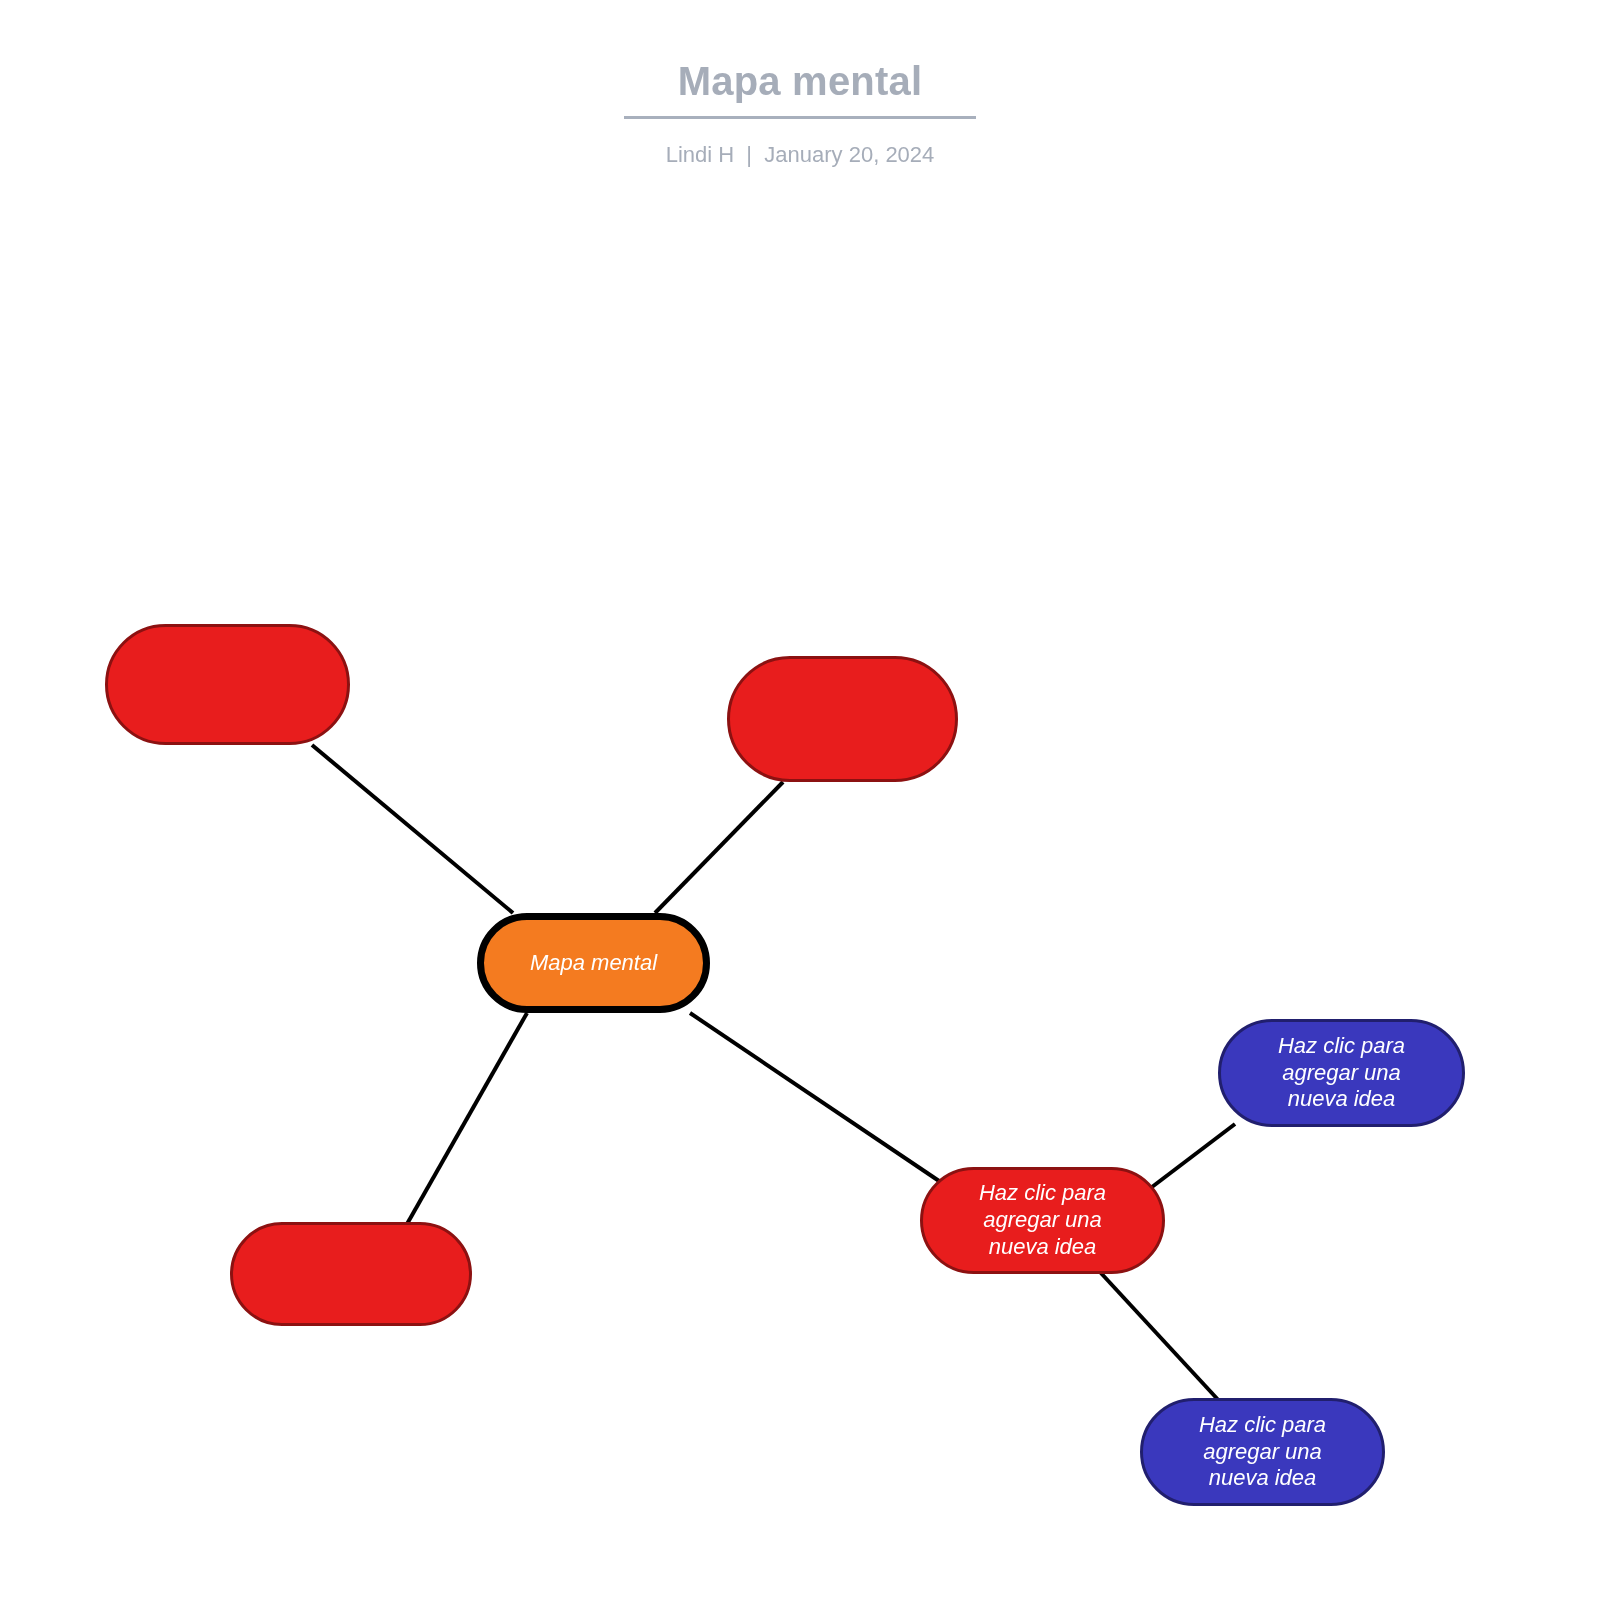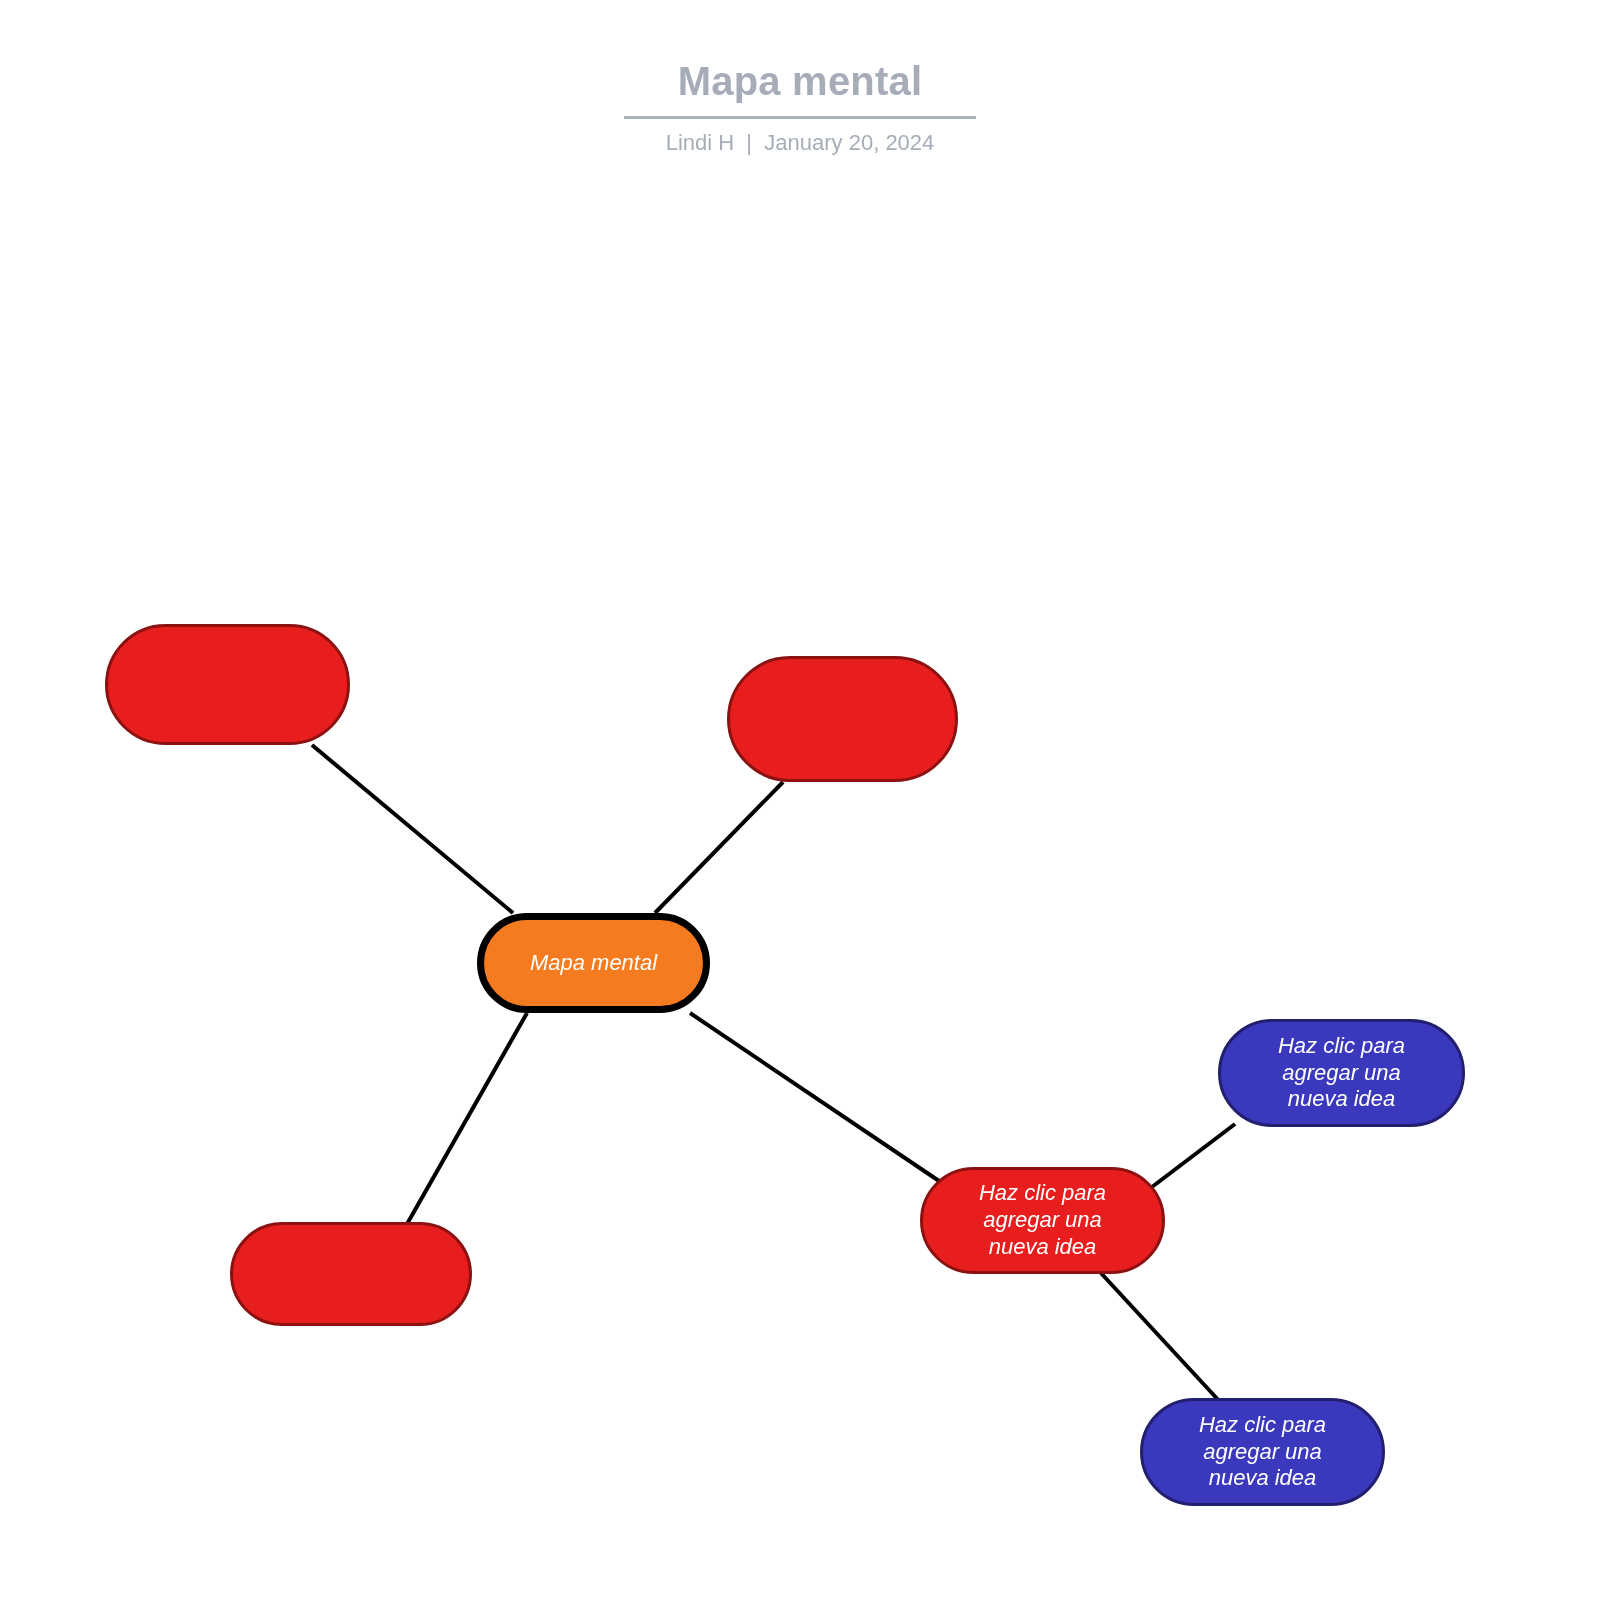--- a/index.html
+++ b/index.html
@@ -33,21 +33,21 @@
     letter-spacing: 0.2px;
     line-height: 46px;
   }
   #title-rule {
     width: 352px;
     height: 3px;
     background: #a8b0bd;
     margin: 12px auto 0 auto;
   }
   #byline {
-    margin: 0;
+    margin: 12px;
     padding-top: 11px;
     font-size: 22px;
     color: #a6adb9;
     line-height: 26px;
     white-space: pre;
   }
 
   
   #canvas {
     position: absolute;

